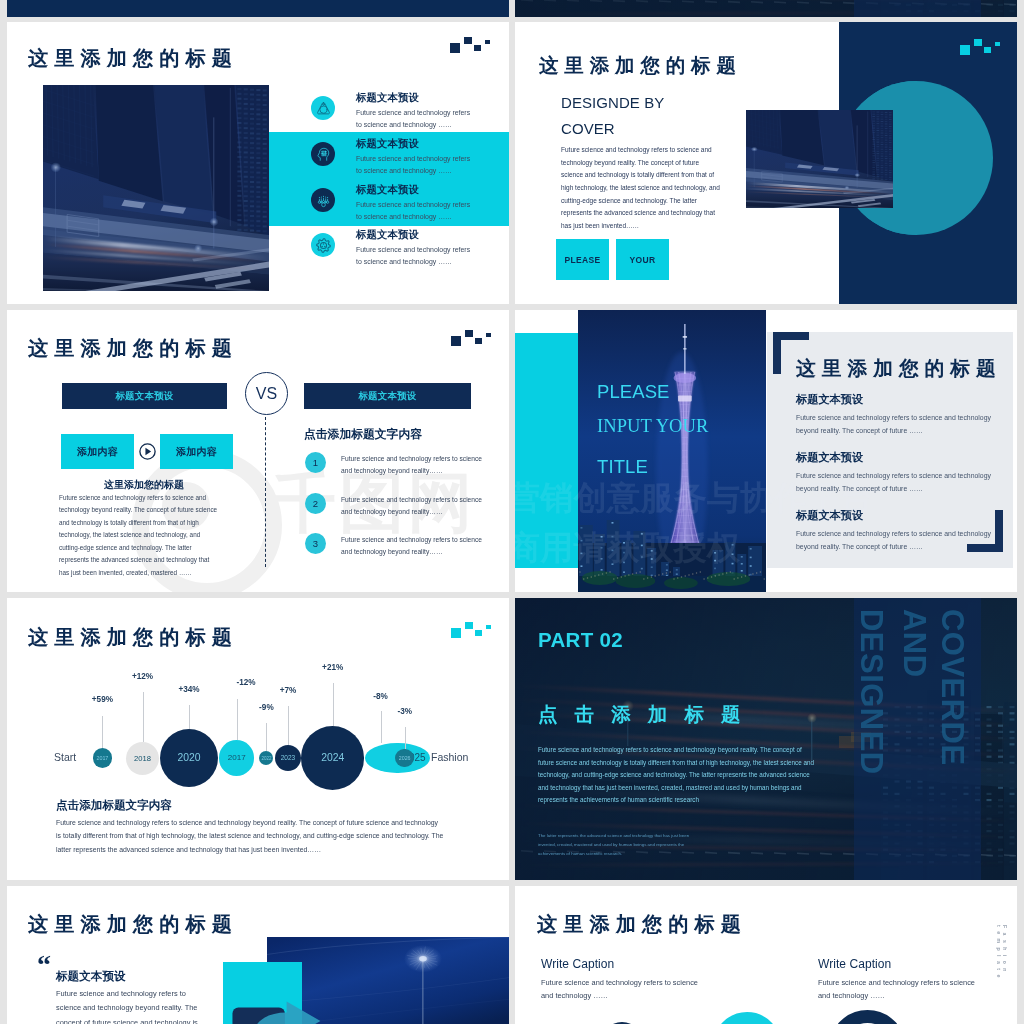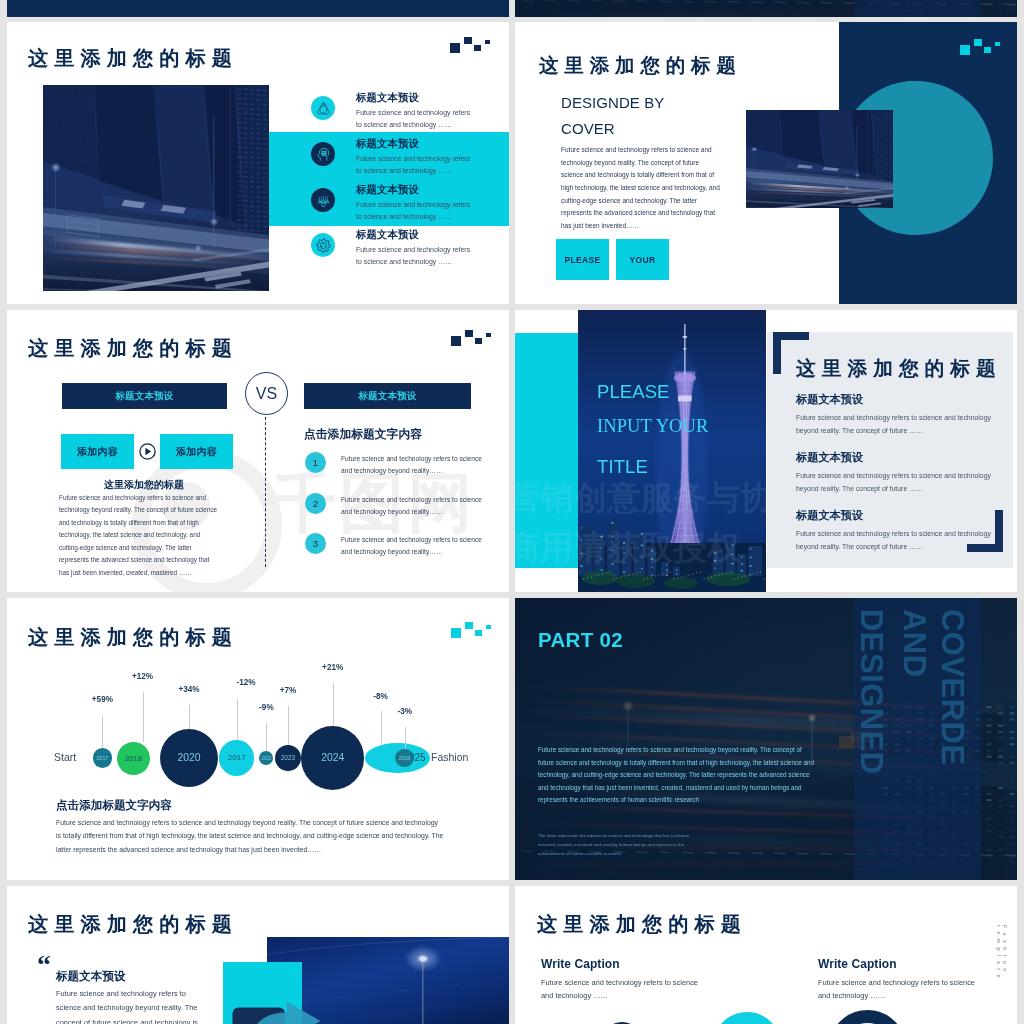--- a/index.html
+++ b/index.html
@@ -103,21 +103,21 @@
   #s7 .bd{position:absolute;left:49px;top:101px;width:143px;font-size:7.4px;color:#36455c;line-height:1.95;}
   #s7 .img{left:260px;top:51px;width:242px;height:87px;}
   #s7 .cy{position:absolute;left:216px;top:76px;width:79px;height:62px;background:#07cfe2;}
   #s7 .arrow{position:absolute;left:225px;top:113px;width:94px;height:44px;}
   .night{position:absolute;overflow:hidden;background:#0a2560;}
   .night svg{position:absolute;left:0;top:0;width:100%;height:100%;display:block;}
 
   
   #s8{left:515px;top:886px;width:502px;height:138px;}
   #s8 .ttl{position:absolute;left:22px;top:25px;font-size:20.2px;}
-  #s8 .ch{position:absolute;font-size:12px;font-weight:700;color:#0b2a52;letter-spacing:.005em;}
+  #s8 .ch{position:absolute;font-size:12px;font-weight:400;color:#0b2a52;letter-spacing:.005em;}
   #s8 .ct{position:absolute;font-size:7.4px;color:#36455c;line-height:1.82;width:210px;}
   #s8 .side{position:absolute;left:481px;top:39px;writing-mode:vertical-rl;font-size:5.2px;color:#9aa4b2;letter-spacing:.85em;font-weight:700;}
   #s8 .ring{position:absolute;border-radius:50%;border-style:solid;}
 </style>
 </head>
 <body>
 
 <div class="grid">
 
   <div class="slide" id="s0" style="left:7px;top:-18px;width:502px;height:35px;background:#0b2a55;"></div>
@@ -858,41 +858,42 @@
     <rect x="336" y="134" width="20" height="10" fill="#c98a33" opacity="0.42"></rect>
   </g>
         </svg>
       </div>
     <div class="ov6"></div>
     <div class="vbar"></div>
     <div class="vt" style="left:422px;top:11px;">COVERDE</div>
     <div class="vt" style="left:384px;top:11px;">AND</div>
     <div class="vt" style="left:341px;top:11px;">DESIGNED</div>
     <div class="part">PART 02</div>
+    <div class="ttl">点 击 添 加 标 题</div>
     <div class="bd">Future science and technology refers to science and technology beyond reality. The concept of future science and technology is totally different from that of high technology, the latest science and technology, and cutting-edge science and technology. The latter represents the advanced science and technology that has just been invented, created, mastered and used by human beings and represents the achievements of human scientific research</div>
     <div class="sm">The latter represents the advanced science and technology that has just been invented, created, mastered and used by human beings and represents the achievements of human  scientific  research.</div>
   </div>
 
   <div class="slide" id="s5">
     <div class="cn-title ttl">这里添加您的标题</div>
     <div class="dots cyan" style="left:444px;top:23px;width:40px;height:18px;">
       <i style="left:0;top:7px;width:9.5px;height:9.5px;"></i>
       <i style="left:14px;top:0.5px;width:7.5px;height:7.5px;"></i>
       <i style="left:24px;top:8.5px;width:6.5px;height:6.5px;"></i>
       <i style="left:35px;top:3.5px;width:4.5px;height:4.5px;"></i>
     </div>
     <div class="edge" style="left:47px;top:153px;">Start</div>
     <div class="edge" style="left:424px;top:153px;">Fashion</div>
     <div id="bubblechart">
         <div class="stem" style="left:95.4px;top:118.3px;height:32.10000000000001px;"></div>
         <div class="plab" style="left:95.4px;top:96.5px;">+59%</div>
         <div class="bub" style="left:85.80000000000001px;top:150.4px;width:19.2px;height:19.2px;background:#15788f;font-size:5.368px;color:#7fc9e0;">2017</div>
         <div class="stem" style="left:135.5px;top:93.5px;height:50px;"></div>
         <div class="plab" style="left:135.5px;top:74.4px;">+12%</div>
-        <div class="bub" style="left:110px;top:143.5px;width:33px;height:33px;background:#22c55e;font-size:7.6450000000000005px;color:#12516b;">2018</div>
+        <div class="bub" style="left:119px;top:143.5px;width:33px;height:33px;background:#e5e5e5;font-size:7.6450000000000005px;color:#12516b;">2018</div>
         <div class="stem" style="left:182px;top:106.8px;height:23.799999999999997px;"></div>
         <div class="plab" style="left:182px;top:87.2px;">+34%</div>
         <div class="bub" style="left:152.6px;top:130.6px;width:58.8px;height:58.8px;background:#0d2b52;font-size:10.4px;color:#7fc9e0;">2020</div>
         <div class="stem" style="left:229.7px;top:101px;height:41.19999999999999px;"></div>
         <div class="plab" style="left:239px;top:80px;">-12%</div>
         <div class="bub" style="left:211.89999999999998px;top:142.2px;width:35.6px;height:35.6px;background:#11cfe2;font-size:8.074000000000002px;color:#12516b;">2017</div>
         <div class="stem" style="left:259.4px;top:125px;height:28px;"></div>
         <div class="plab" style="left:259.4px;top:105px;">-9%</div>
         <div class="bub" style="left:252.39999999999998px;top:153px;width:14px;height:14px;background:#15788f;font-size:4.51px;color:#7fc9e0;">2022</div>
         <div class="stem" style="left:281px;top:108px;height:38.900000000000006px;"></div>

